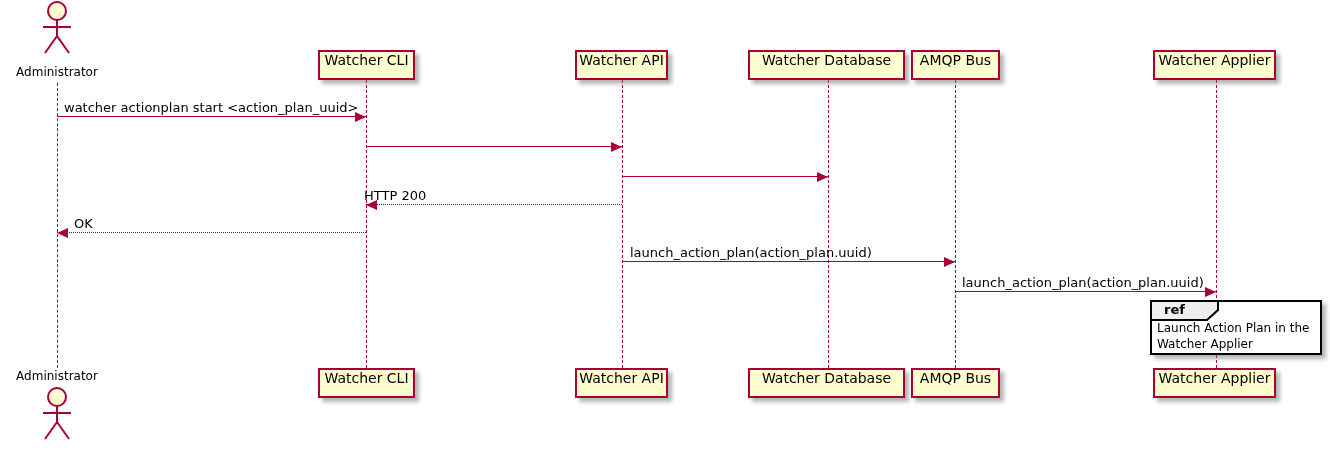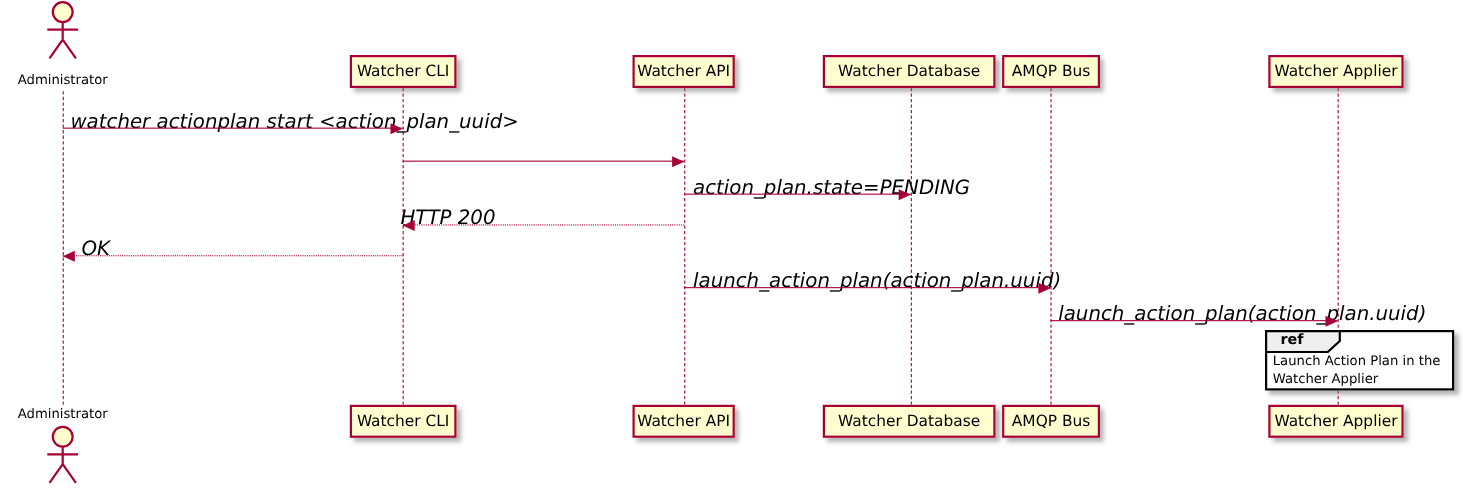--- a/index.html
+++ b/index.html
@@ -22,41 +22,40 @@
   }
 
   
   .pbox {
     position: absolute;
     height: 30px;
     background: #FEFECE;
     border: 2px solid #A80036;
     box-shadow: 4px 4px 4px rgba(120,120,120,0.55);
     display: flex;
-    align-items: center;
+    align-items: flex-start;
     justify-content: center;
     font-size: 14px;
     white-space: nowrap;
   }
 
   
   .actor-figure { position: absolute; width: 36px; height: 58px; }
   .actor-label {
     position: absolute;
     transform: translateX(-50%);
     font-size: 12px;
     white-space: nowrap;
   }
 
   
   .msg-label {
     position: absolute;
-    font-size: 18px;
+    font-size: 13px;
     white-space: nowrap;
-    font-style: italic;
   }
   .mline { position: absolute; height: 0; }
   .mline.solid  { border-top: 1px solid #A80036; }
   .mline.dotted { border-top: 1px dotted #A80036; }
   .arr { position: absolute; width: 0; height: 0; }
   .arr.right {
     border-top: 5px solid transparent;
     border-bottom: 5px solid transparent;
     border-left: 11px solid #A80036;
   }
@@ -101,21 +100,20 @@
   <div class="lifeline" style="left:955px; top:80px; height:288px"></div>
   <div class="lifeline" style="left:1216px;top:80px; height:288px"></div>
 
   <div class="msg-label" style="left:64px;  top:100px">watcher actionplan start &lt;action_plan_uuid&gt;</div>
   <div class="mline solid" style="left:57px;  top:116px; width:309px"></div>
   <div class="arr right" style="left:355px; top:112px"></div>
 
   <div class="mline solid" style="left:366px; top:146px; width:256px"></div>
   <div class="arr right" style="left:611px; top:142px"></div>
 
-  <div class="msg-label" style="left:630px; top:160px">action_plan.state=PENDING</div>
   <div class="mline solid" style="left:622px; top:176px; width:206px"></div>
   <div class="arr right" style="left:817px; top:172px"></div>
 
   <div class="msg-label" style="left:364px; top:188px">HTTP 200</div>
   <div class="mline dotted" style="left:366px; top:204px; width:256px"></div>
   <div class="arr left" style="left:366px; top:200px"></div>
 
   <div class="msg-label" style="left:74px;  top:216px">OK</div>
   <div class="mline dotted" style="left:57px;  top:232px; width:309px"></div>
   <div class="arr left" style="left:57px;  top:228px"></div>

